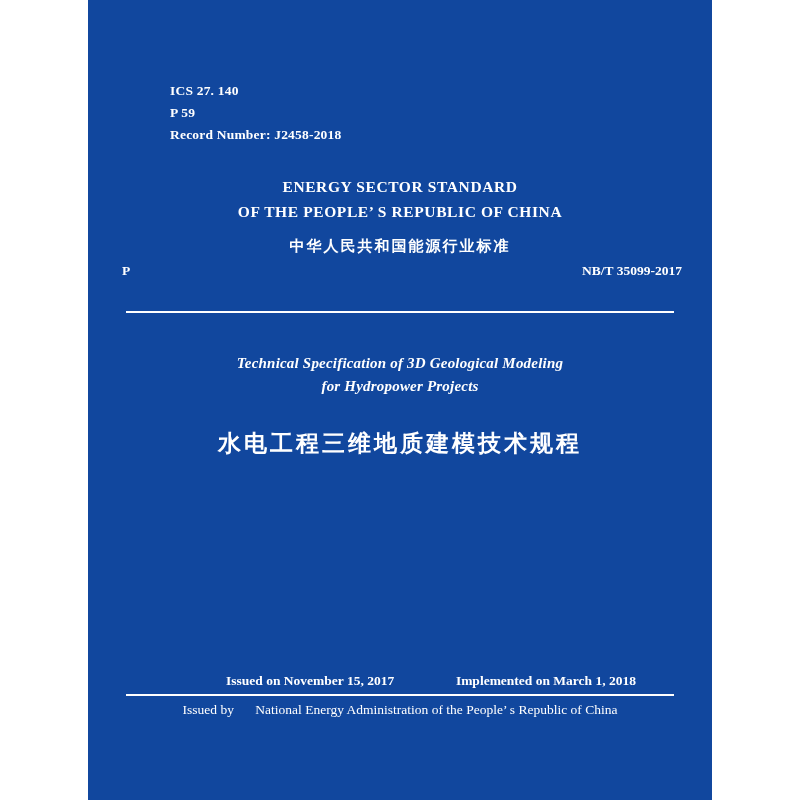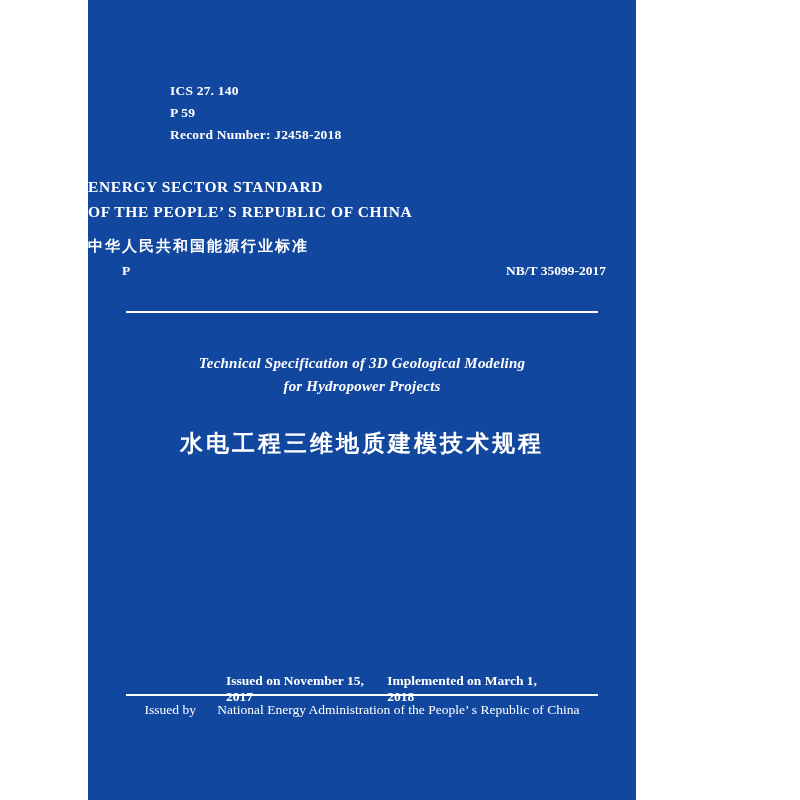--- a/index.html
+++ b/index.html
@@ -16,21 +16,21 @@
     position: relative;
     width: 800px;
     height: 800px;
     background: #ffffff;
     overflow: hidden;
   }
   .cover {
     position: absolute;
     left: 88px;
     top: 0;
-    width: 548px;
+    width: 624px;
     height: 800px;
     background: #11479e;
     color: #ffffff;
     box-sizing: border-box;
   }
   
   .ics-block {
     position: absolute;
     left: 82px;
     top: 80px;
@@ -49,20 +49,21 @@
     letter-spacing: 1px;
     line-height: 1;
     font-family: "Liberation Sans", sans-serif;
   }
   
   .std-head {
     position: absolute;
     left: 0;
     right: 0;
     top: 175px;
+    text-align: center;
   }
   .std-head .line1,
   .std-head .line2 {
     font-size: 15.5px;
     font-weight: bold;
     letter-spacing: 0.6px;
     line-height: 1.6;
   }
   .std-head .line-cn {
     font-size: 15px;

